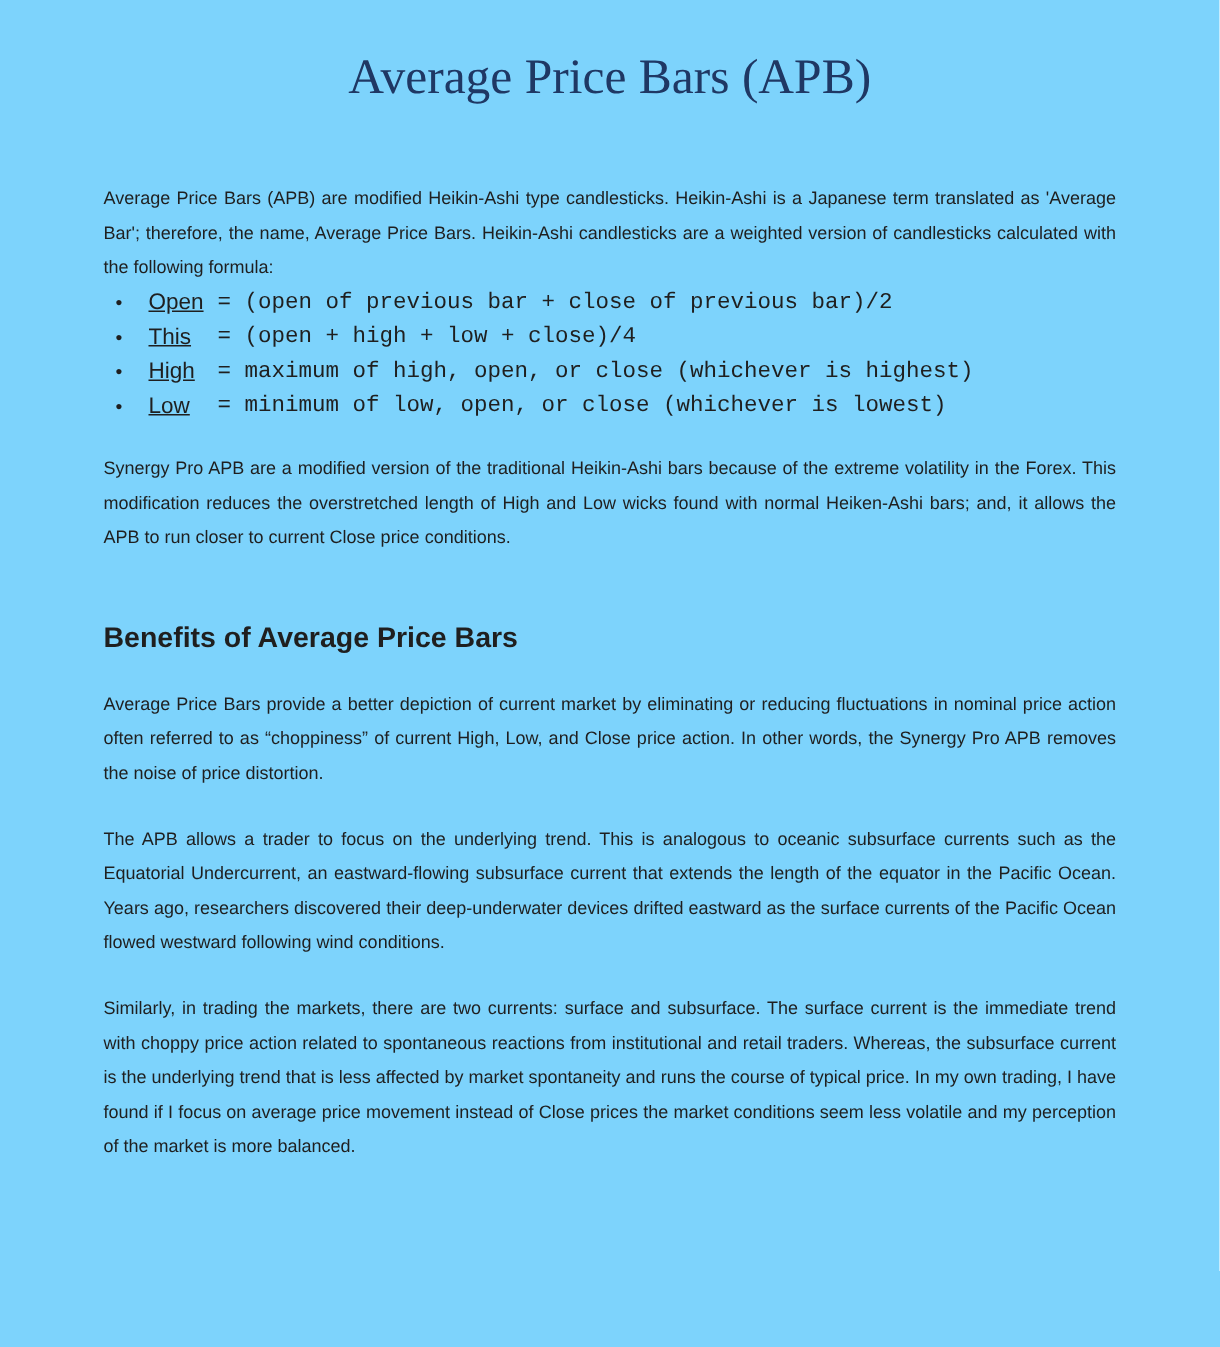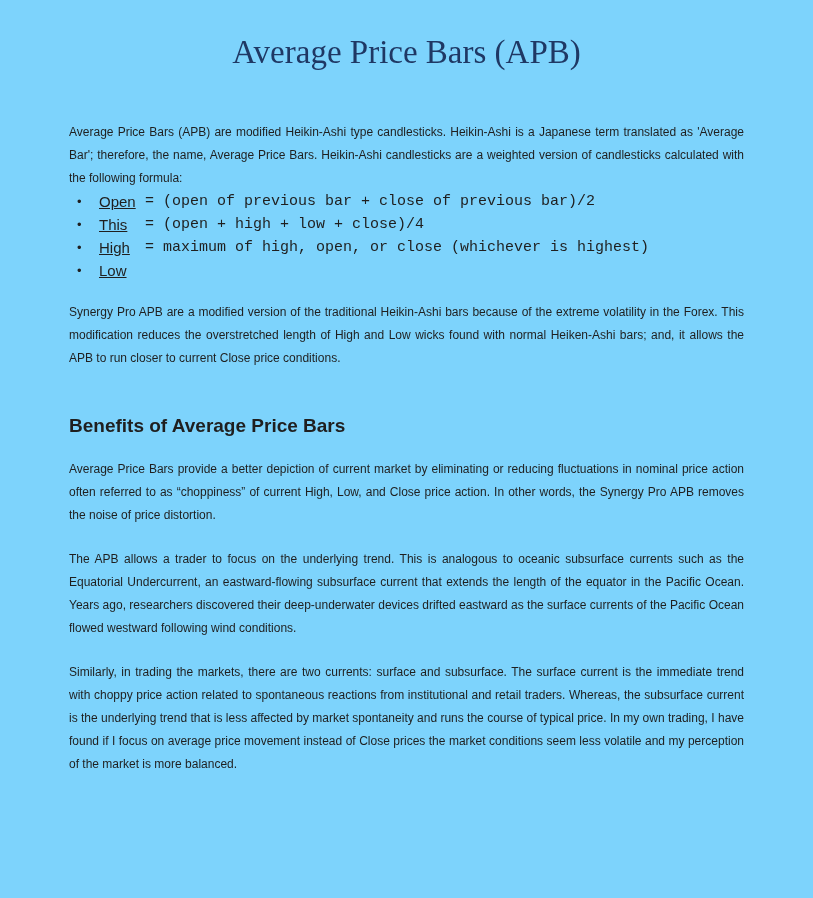--- a/index.html
+++ b/index.html
@@ -91,20 +91,21 @@
       <span class="formula-def">= (open + high + low + close)/4</span>
     </li>
     <li>
       <span class="bullet">•</span>
       <span class="formula-label">High</span>
       <span class="formula-def">= maximum of high, open, or close (whichever is highest)</span>
     </li>
     <li>
       <span class="bullet">•</span>
       <span class="formula-label">Low</span>
+      <span class="formula-def">= minimum of low, open, or close (whichever is lowest)</span>
     </li>
   </ul>
 
   <p class="para">Synergy Pro APB are a modified version of the traditional Heikin-Ashi bars because of the extreme volatility in the Forex.  This modification reduces the overstretched length of High and Low wicks found with normal Heiken-Ashi bars; and, it allows the APB to run closer to current Close price conditions.</p>
 
   <h2 class="section-heading">Benefits of Average Price Bars</h2>
 
   <p class="para">Average Price Bars provide a better depiction of current market by eliminating or reducing fluctuations in nominal price action often referred to as “choppiness” of current High, Low, and Close price action.  In other words, the Synergy Pro APB removes the noise of price distortion.</p>
 
   <p class="para">The APB allows a trader to focus on the underlying trend.  This is analogous to oceanic subsurface currents such as the Equatorial Undercurrent, an eastward-flowing subsurface current that extends the length of the equator in the Pacific Ocean.  Years ago, researchers discovered their deep-underwater devices drifted eastward as the surface currents of the Pacific Ocean flowed westward following wind conditions.</p>

